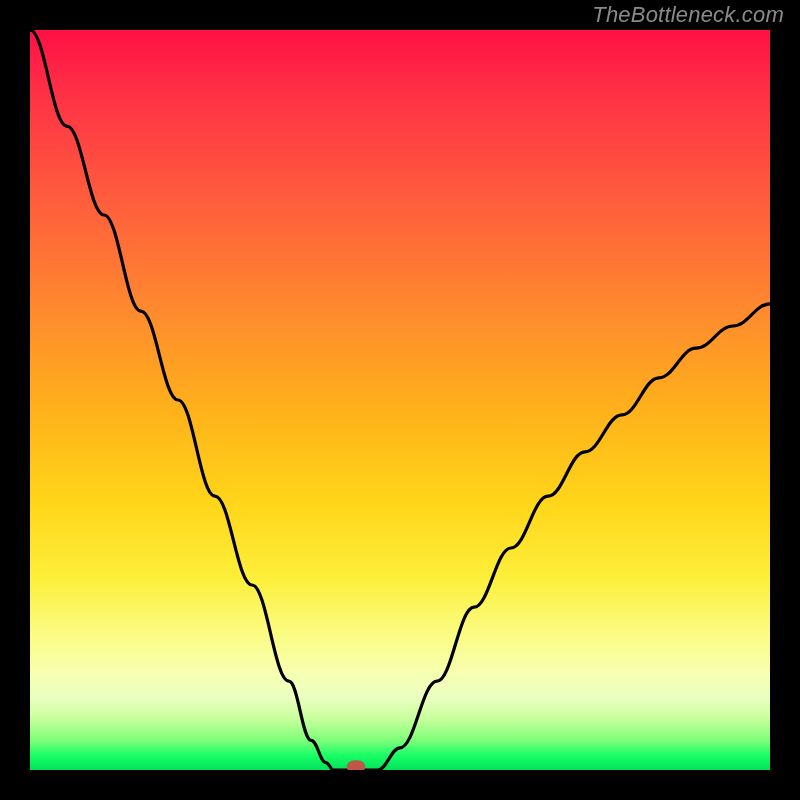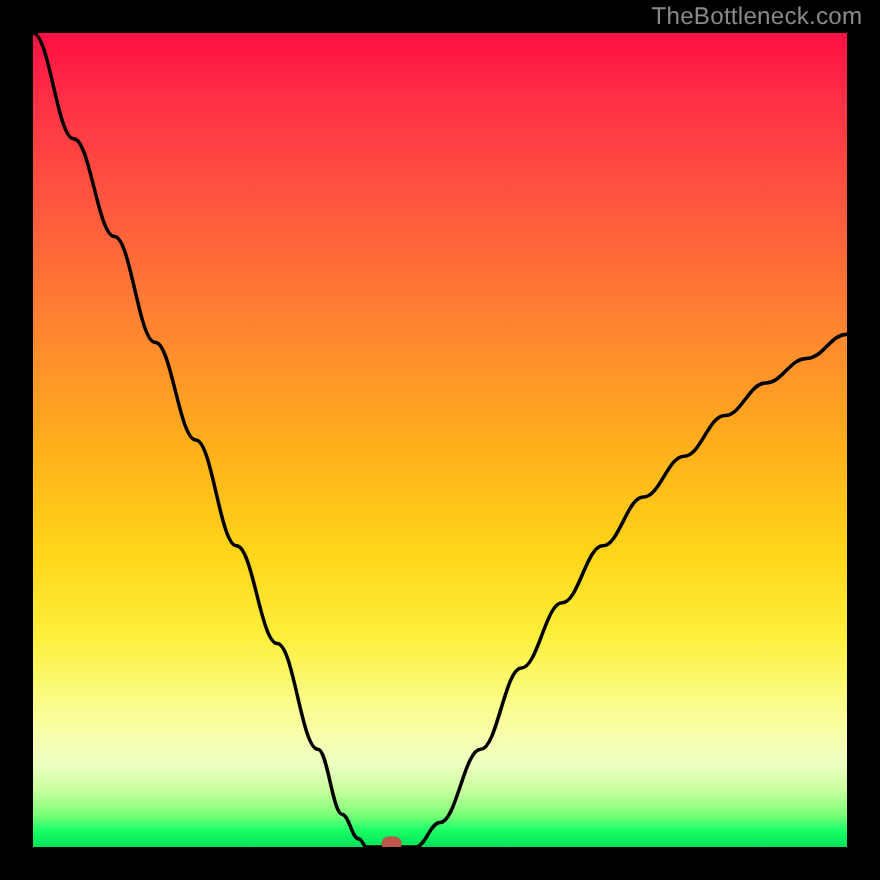--- a/index.html
+++ b/index.html
@@ -20,20 +20,21 @@
   .watermark {
     position: absolute;
     top: 2px;
     right: 16px;
     color: #8a8a8a;
     font-size: 22px;
     font-weight: 500;
     letter-spacing: 0.2px;
     z-index: 5;
     user-select: none;
+    font-style: italic;
   }
   .plot-area {
     position: absolute;
     left: 30px;
     top: 30px;
     width: 740px;
     height: 740px;
     overflow: hidden;
   }
   .gradient {

